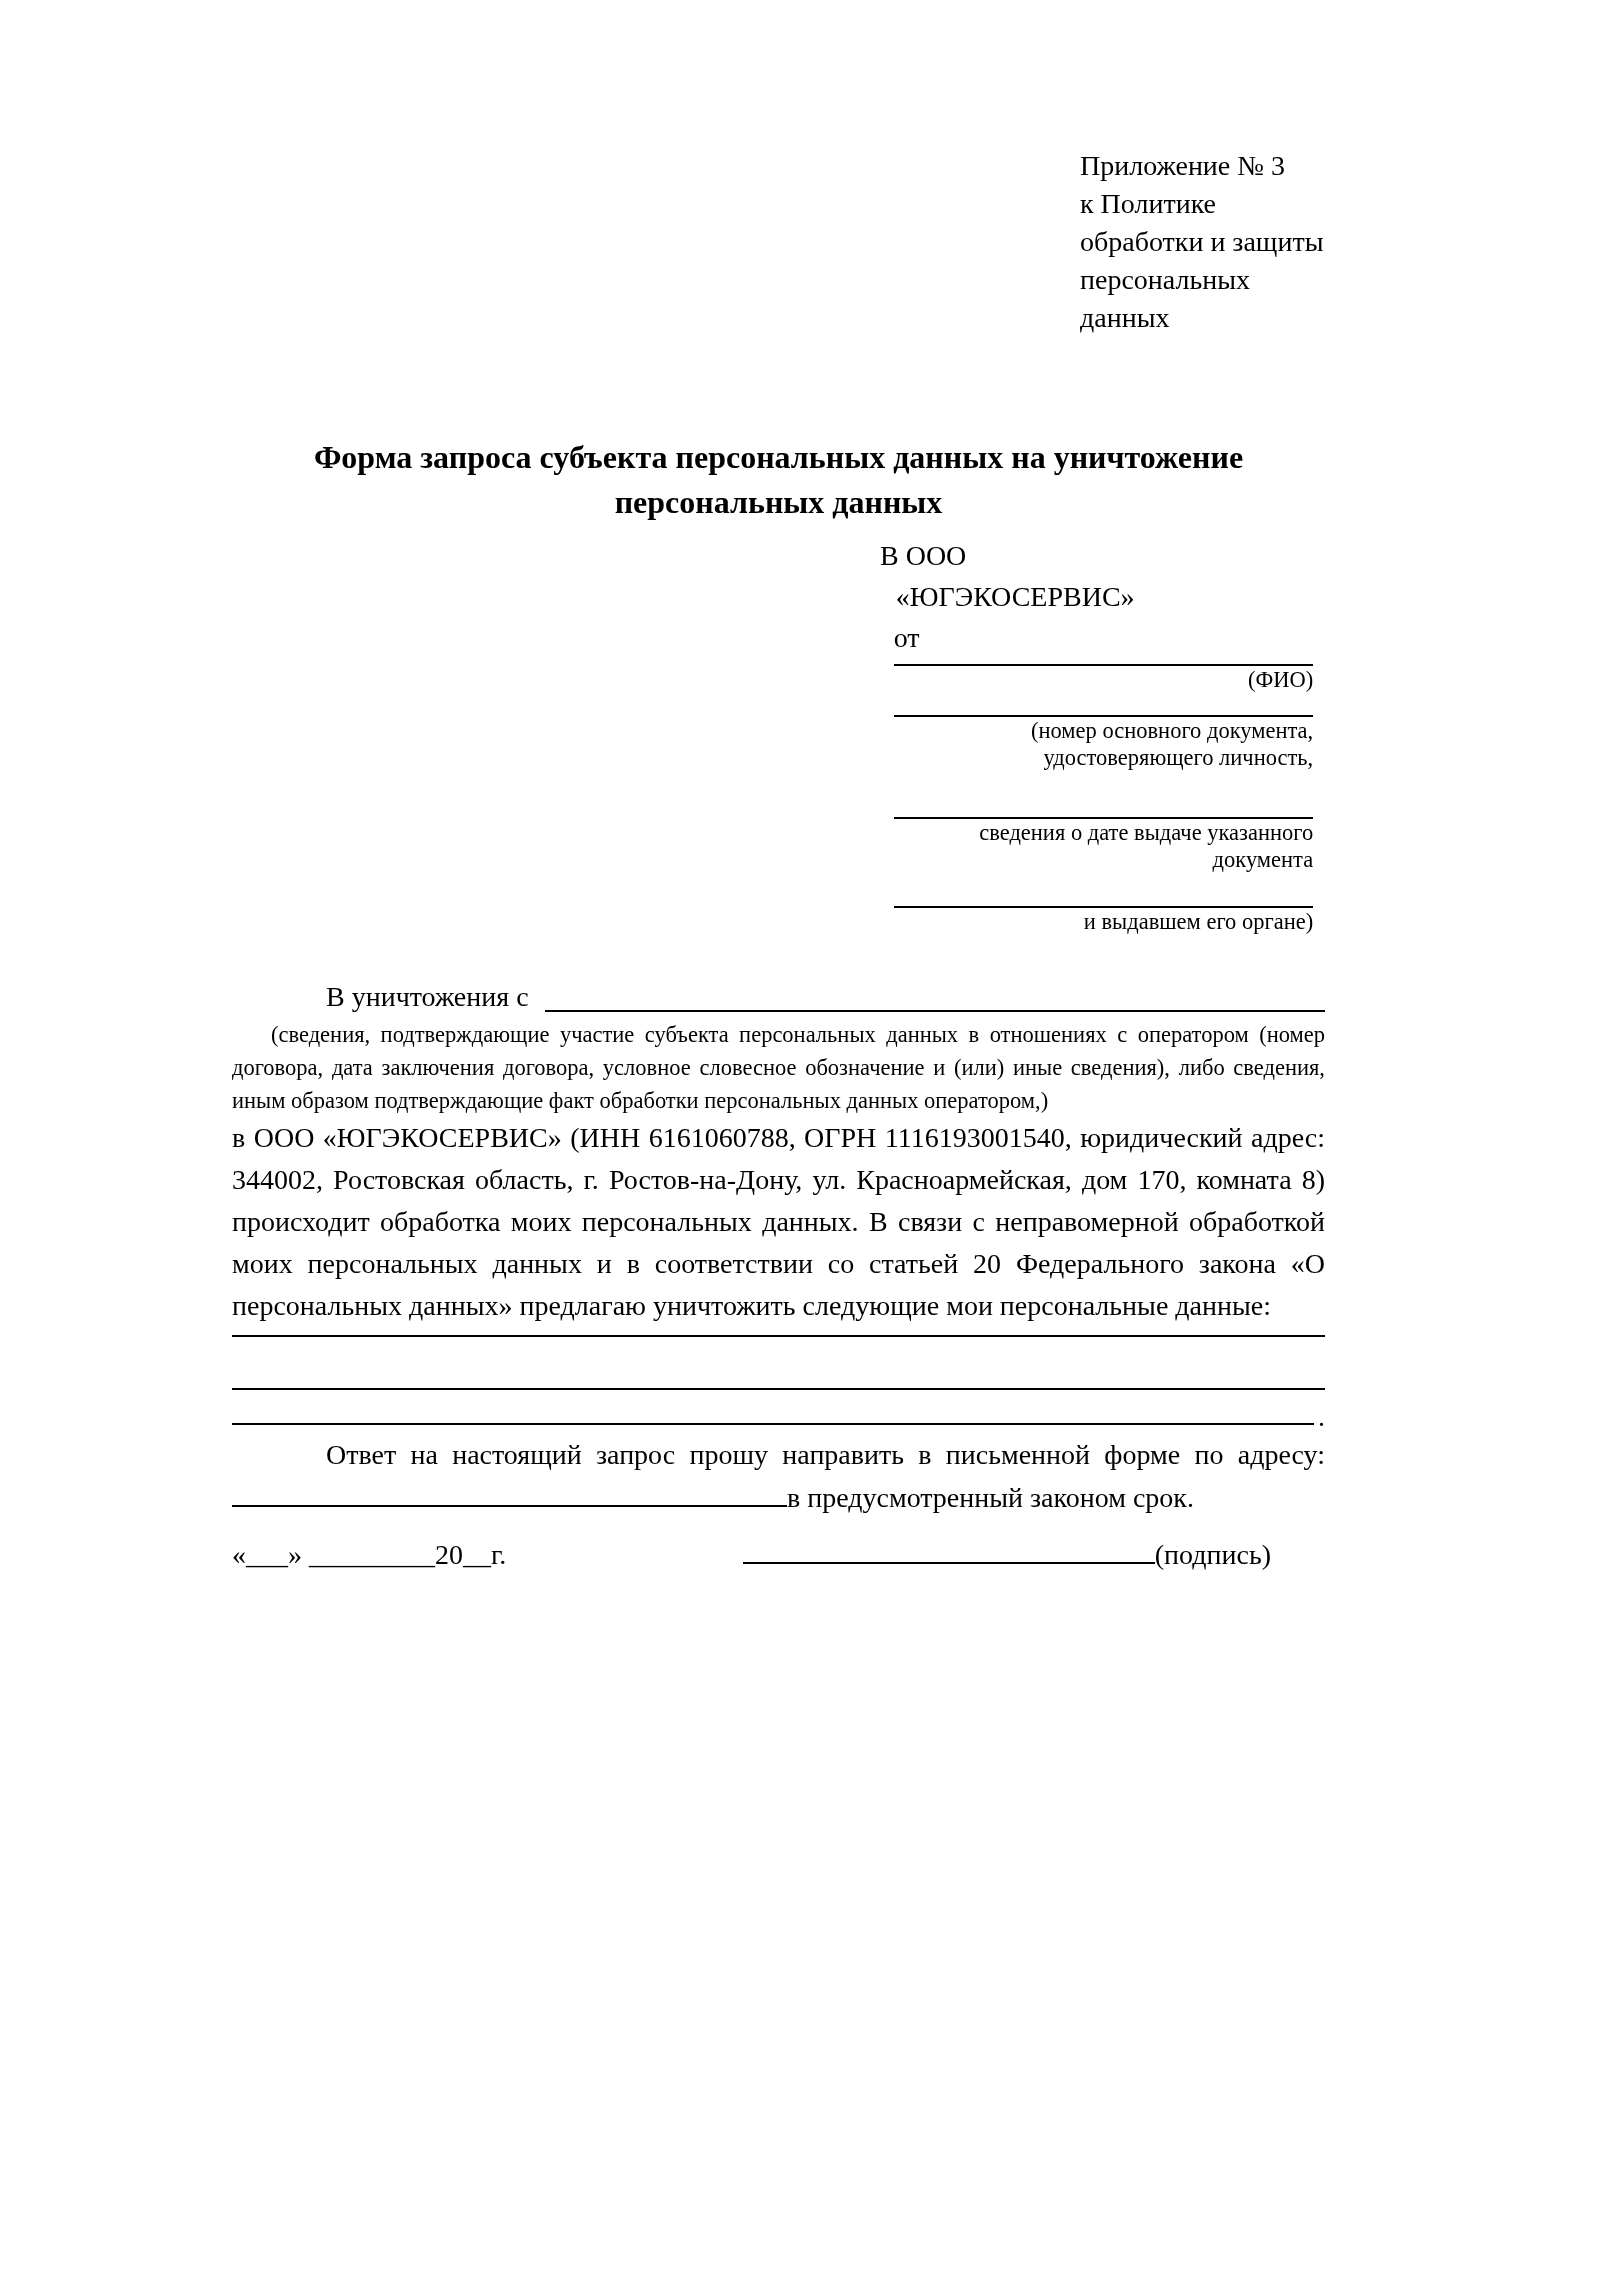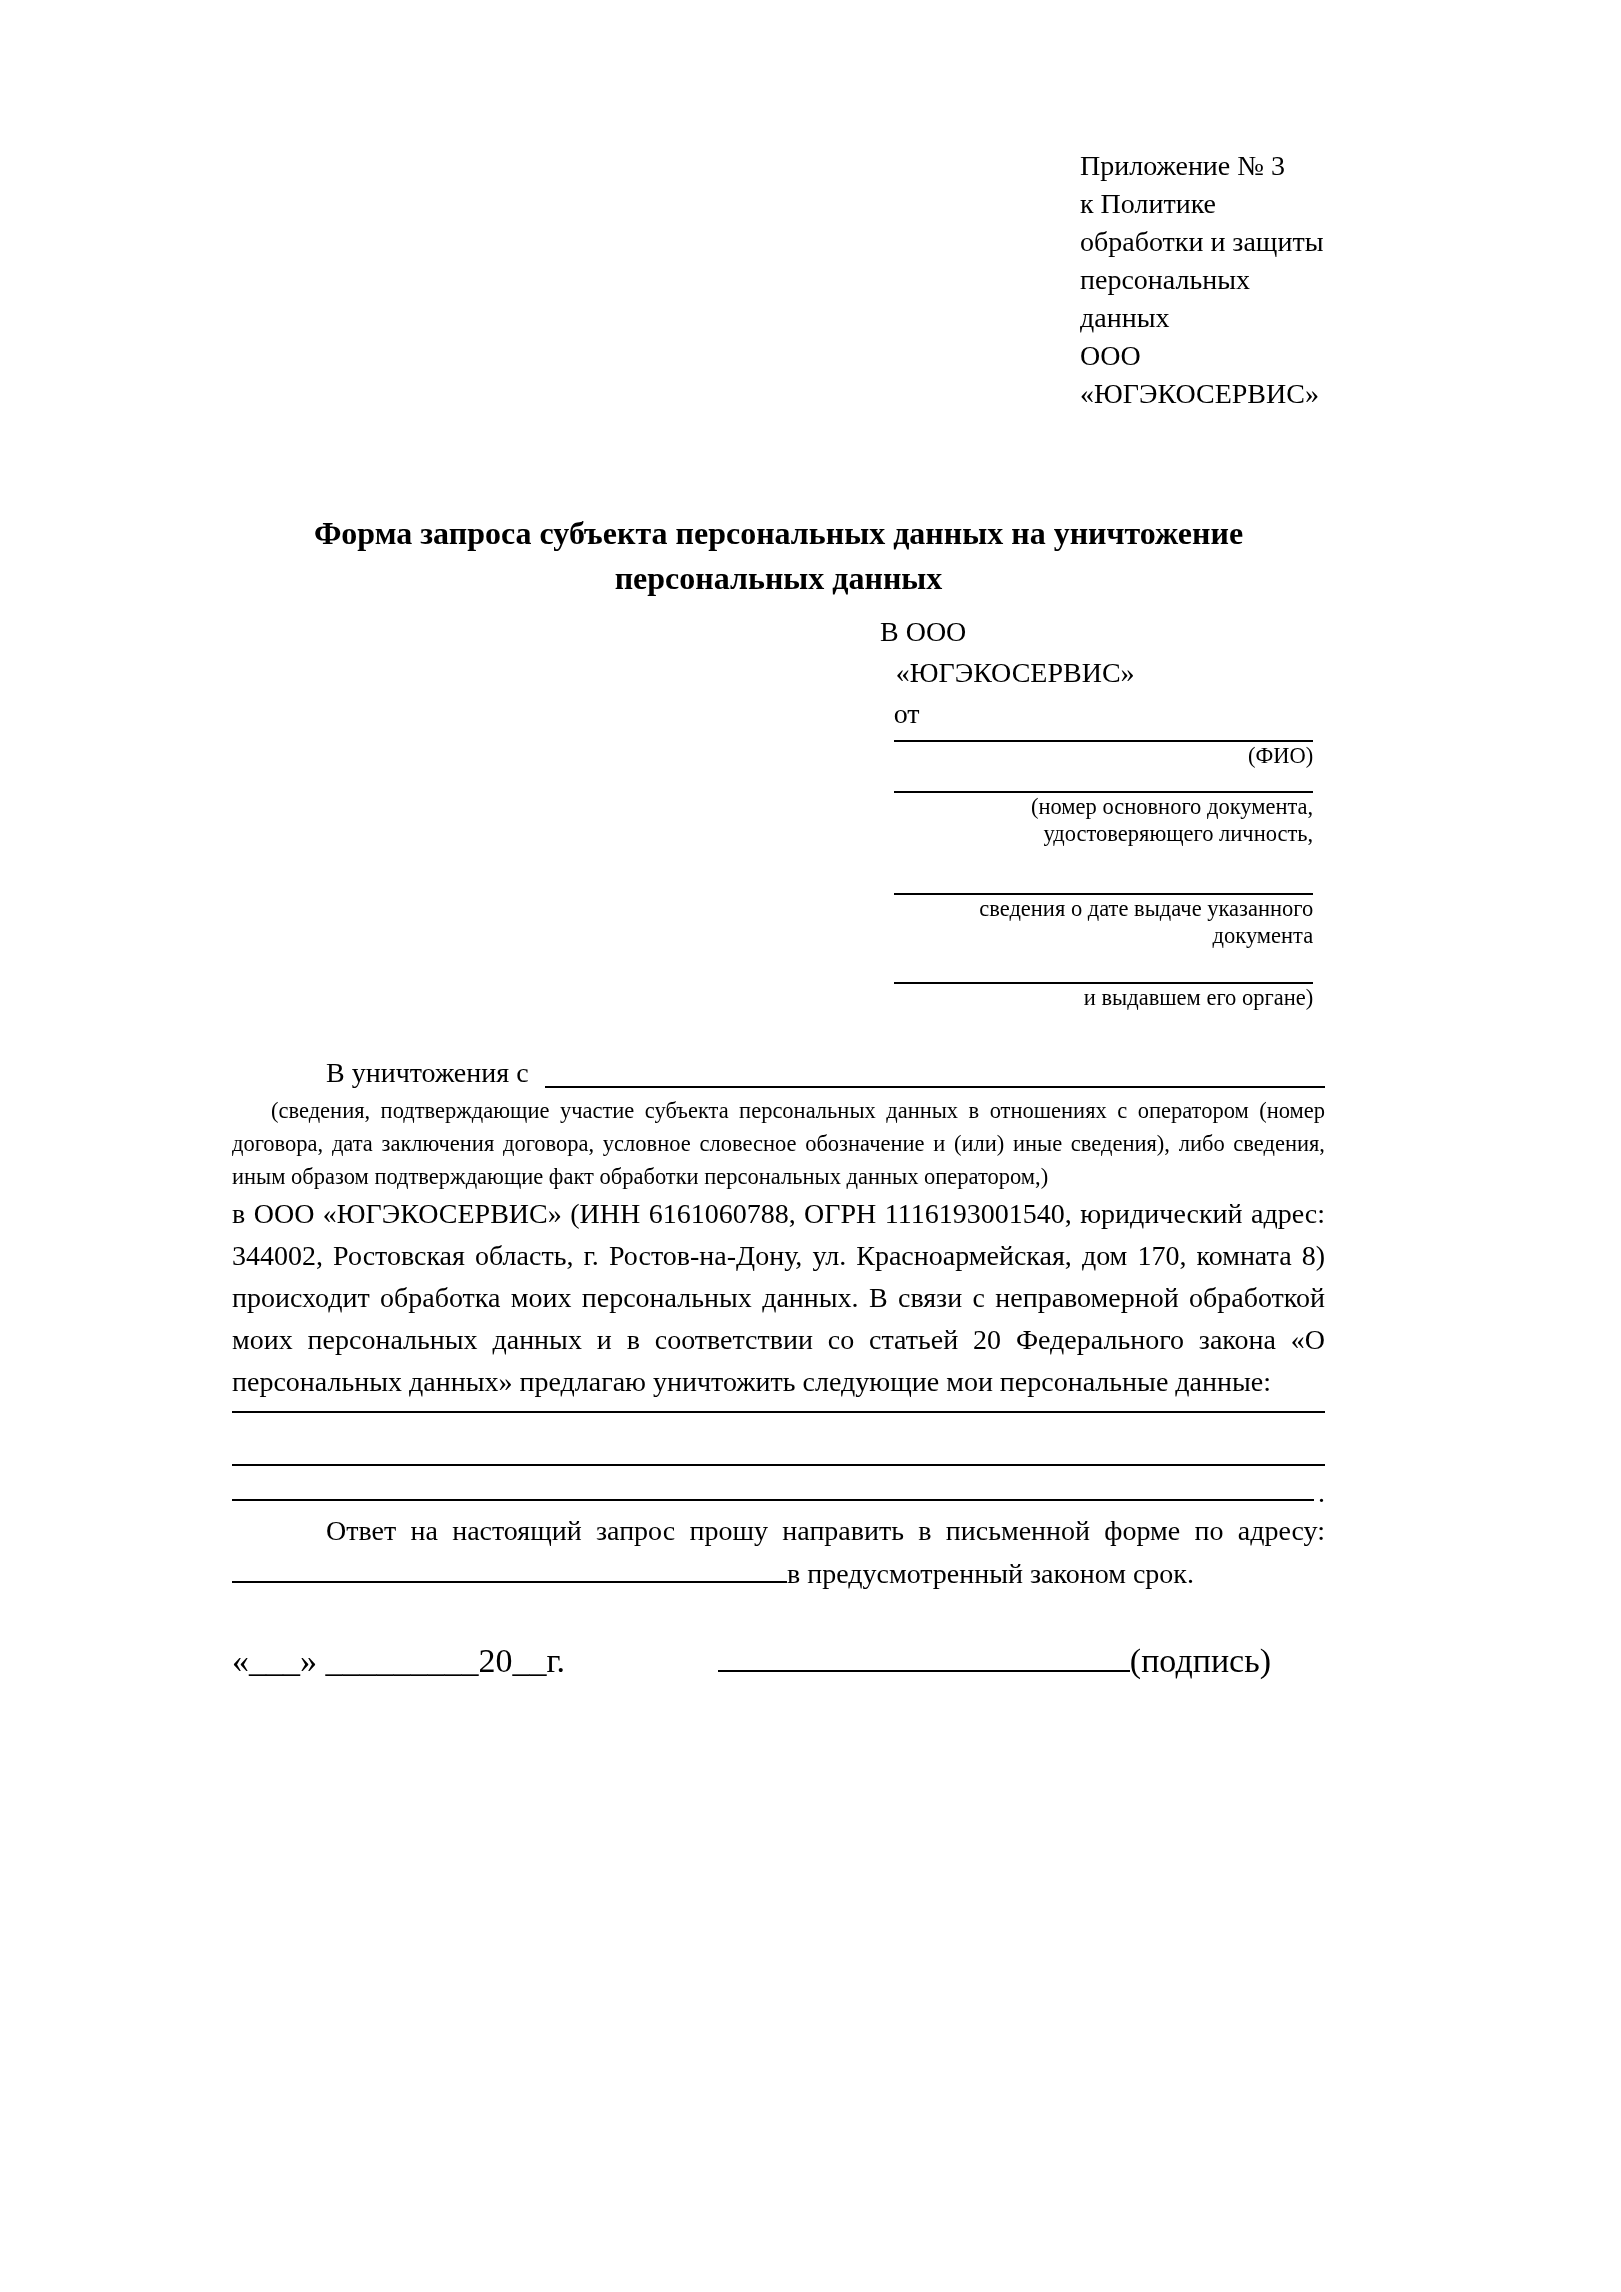--- a/index.html
+++ b/index.html
@@ -61,34 +61,33 @@
   .rule-period .fill { flex: 1; border-bottom: 2.9px solid #000; margin-bottom: 7.8px; }
   .rule-period .dot { align-self: flex-end; padding-left: 3.9px; }
 
   
   .resp-l1 { font-size: 28px; line-height: 43px; text-align: justify; text-align-last: justify; text-indent: 94px; }
   .resp-l2 { font-size: 28px; line-height: 43px; }
   .inline-rule { display: inline-block; border-bottom: 2.9px solid #000; }
   .addr-rule { width: 555px; }
 
   
-  .date-row { margin-top: 44px; font-size: 34px; line-height: 43px; display: flex; justify-content: space-between; }
+  .date-row { margin-top: 14px; font-size: 28px; line-height: 43px; display: flex; justify-content: space-between; }
   .sig-group { margin-right: 54px; }
   .sig-rule { width: 412px; }
 </style>
 </head>
 <body>
 
 <div class="page">
 
   <div class="annex">
     <div>Приложение № 3</div>
     <div>к Политике обработки и защиты</div>
     <div>персональных данных</div>
-    <div>ООО «ЮГЭКОСЕРВИС»</div>
   </div>
 
   <div class="title">
     <div>Форма запроса субъекта персональных данных на уничтожение</div>
     <div>персональных данных</div>
   </div>
 
   <div class="addr">
     <div class="l1">В ООО</div>
     <div class="l2">«ЮГЭКОСЕРВИС»</div>

